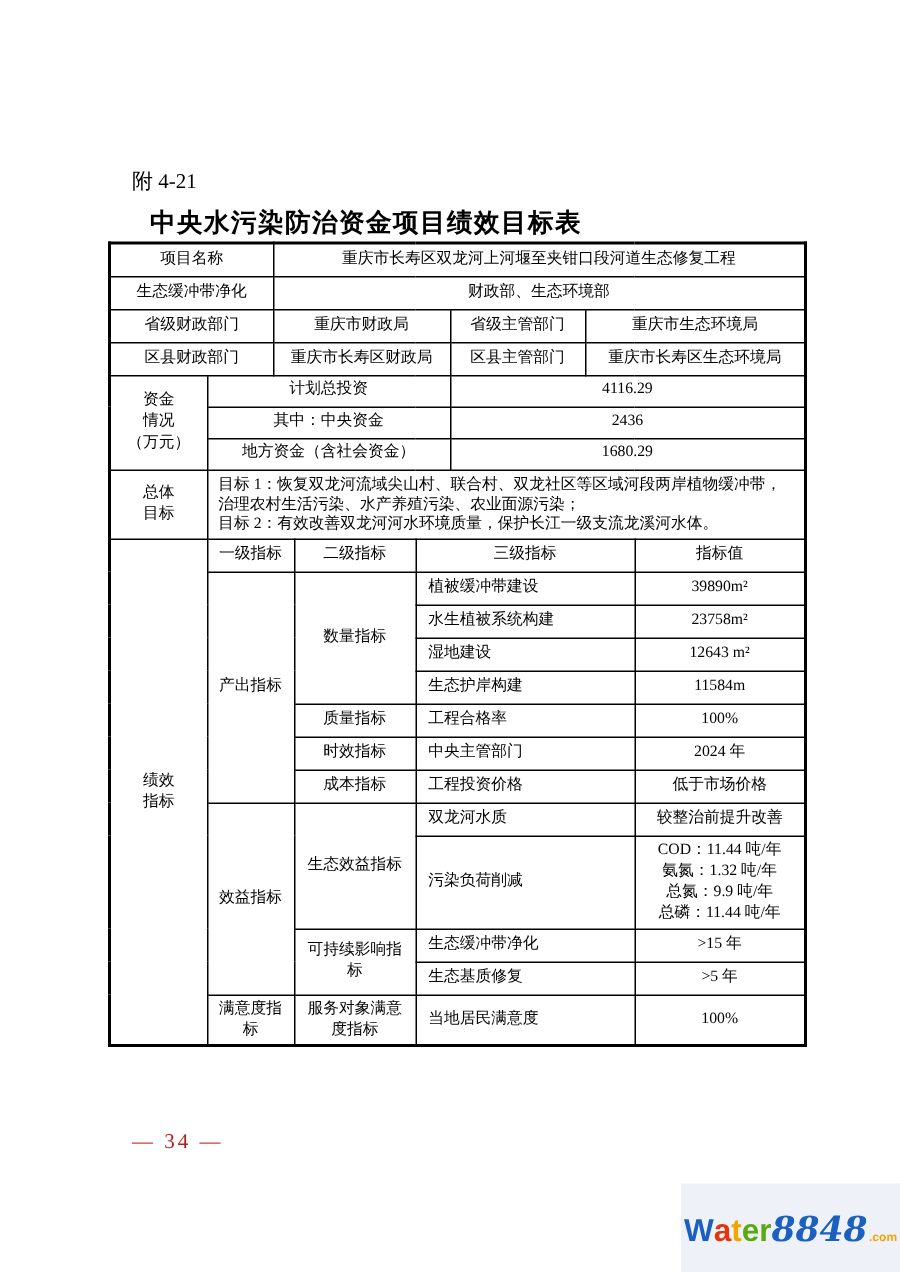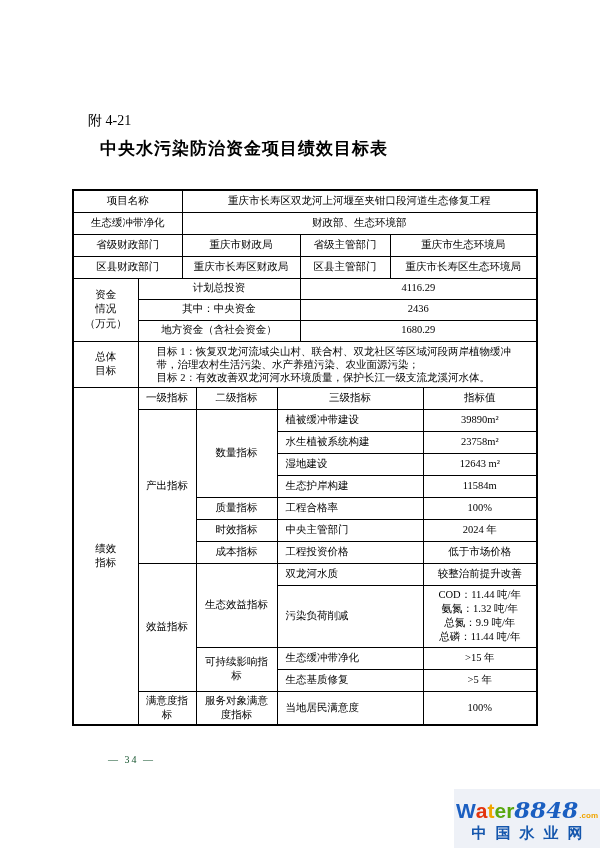--- a/index.html
+++ b/index.html
@@ -7,32 +7,32 @@
     width:600px;height:848px;background:#ffffff;color:#000;
     font-family:"Liberation Serif","DejaVu Serif",serif;
     position:relative;overflow:hidden;
   }
   .page{position:absolute;inset:0;background:#ffffff;}
   .doc-label{position:absolute;left:88px;top:112px;font-size:14px;}
   .title{position:absolute;left:0;top:137px;width:488px;text-align:center;
          font-size:17px;font-weight:bold;letter-spacing:1px;}
   .tbl-wrap{position:absolute;left:72px;top:161px;width:466px;}
   table{border-collapse:collapse;table-layout:fixed;width:464px;
-        border:2px solid #000;margin-top:28px;}
+        border:2px solid #000;}
   td{border:1px solid #000;font-size:10.5px;line-height:1.35;
      text-align:center;vertical-align:middle;padding:2px 4px;
      overflow:hidden;}
   tr{height:22px;}
   tr.h21{height:21px;}
   tr.h40{height:30px;}
   td.left{text-align:left;padding-left:8px;}
   td.pre{white-space:pre-line;}
-  td.goal{text-align:left;padding:3px 18px;line-height:1.25;}
-  .page-num{position:absolute;left:108px;top:754px;font-size:10px;
-            letter-spacing:2px;color:#14532d;}
+  td.goal{text-align:left;padding:3px 7px;line-height:1.25;}
+  .page-num{position:absolute;left:88px;top:754px;font-size:14px;
+            letter-spacing:2px;color:#b91c1c;}
   .logo-panel{position:absolute;right:0;bottom:0;width:146px;height:57px;
               background:#eef1f7;display:flex;flex-direction:column;
               align-items:center;justify-content:center;padding-top:2px;}
   .logo-line1{display:flex;align-items:baseline;
               font-family:"Liberation Sans","DejaVu Sans",sans-serif;}
   .logo-word{font-weight:bold;font-size:21px;letter-spacing:0;}
   .lw0{color:#1b5fc1;} .lw1{color:#e3340f;} .lw2{color:#f0a500;}
   .lw3{color:#59a80f;} .lw4{color:#59a80f;}
   .logo-num{font-family:"DejaVu Serif","Liberation Serif",serif;
             font-style:italic;font-weight:bold;font-size:23px;color:#1b5fc1;}
@@ -185,16 +185,15 @@
   <div class="logo-panel">
     <div class="logo-line1">
       <span class="logo-word lw0">W</span>
         <span class="logo-word lw1">a</span>
         <span class="logo-word lw2">t</span>
         <span class="logo-word lw3">e</span>
         <span class="logo-word lw4">r</span>
         <span class="logo-num">8848</span>
         <span class="logo-tld">.com</span>
     </div>
-    <div class="logo-sub">中国水业网</div>
   </div>
 
 </div>
 
 </body></html>

